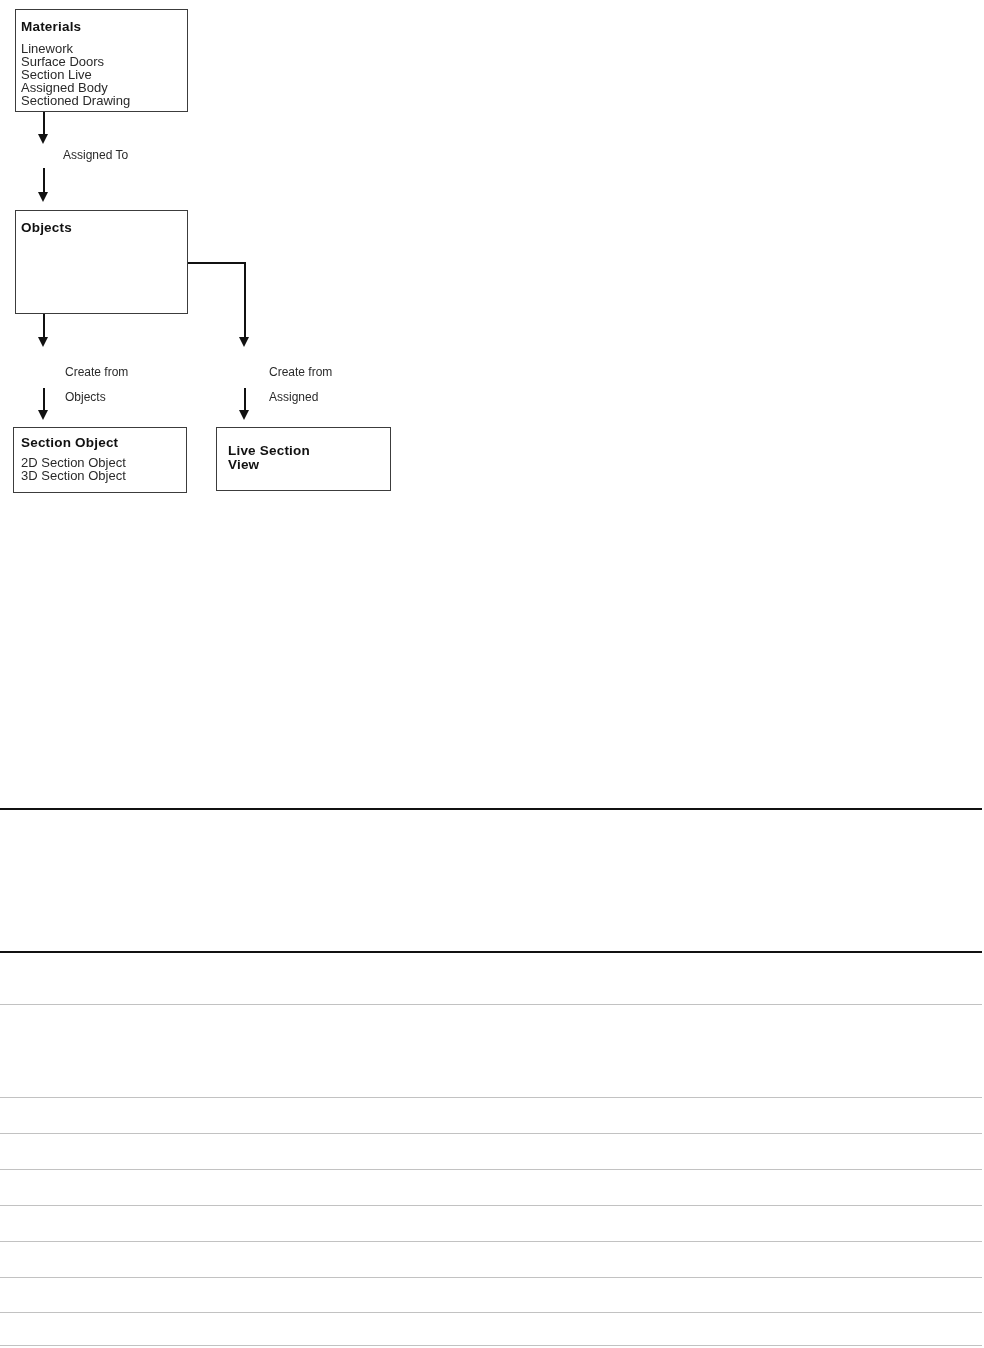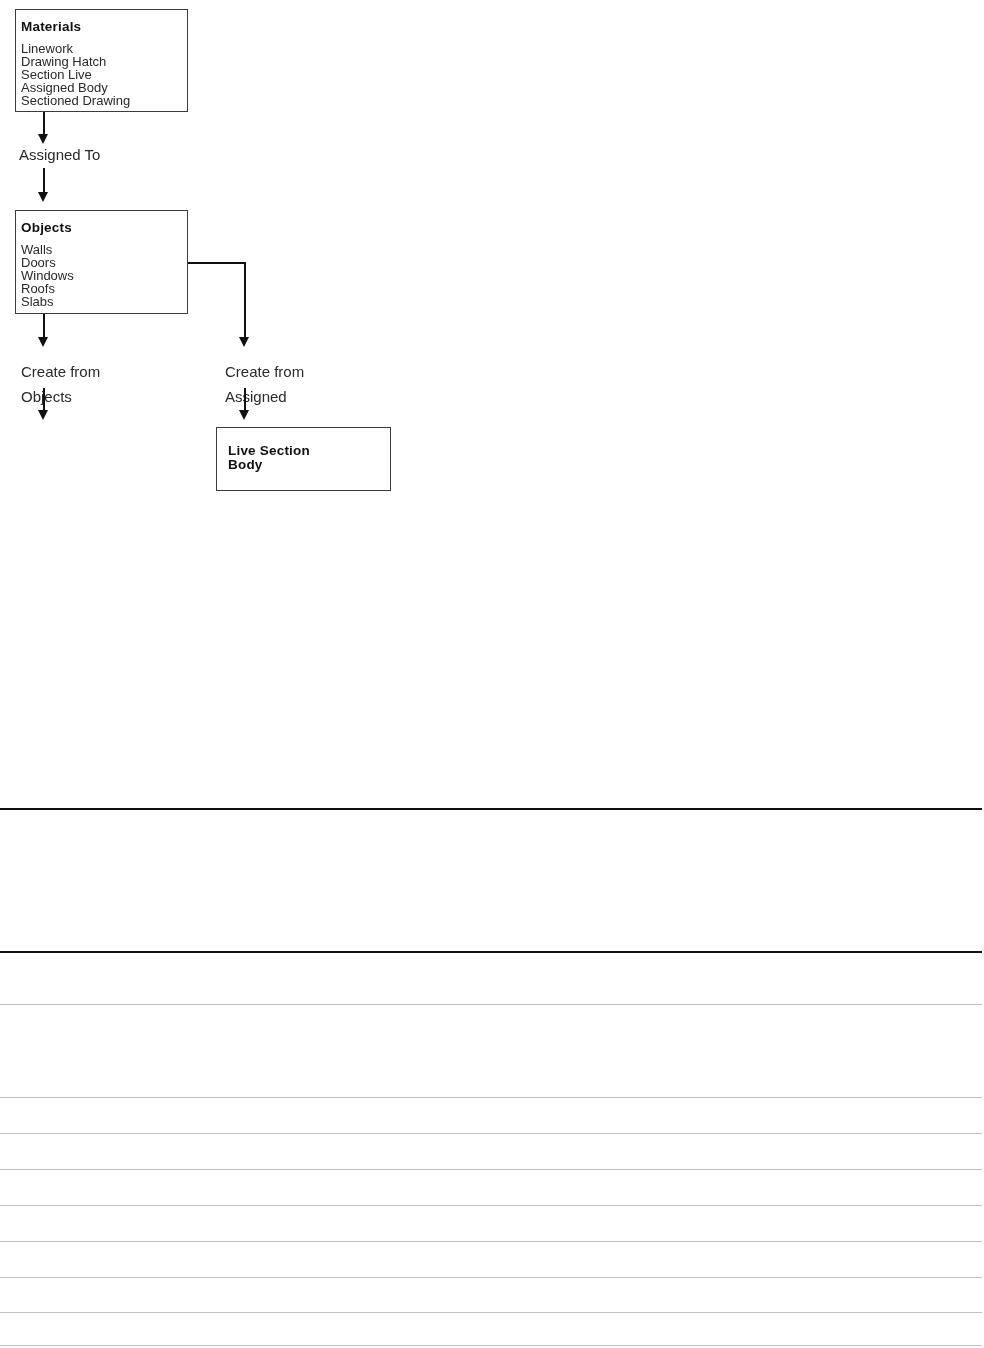--- a/index.html
+++ b/index.html
@@ -54,24 +54,25 @@
     position: absolute;
     width: 0;
     height: 0;
     border-left: 5.5px solid transparent;
     border-right: 5.5px solid transparent;
     border-top: 10px solid #111;
   }
 
   .flow-label {
     position: absolute;
-    font-size: 15px;
+    font-size: 12px;
     line-height: 12.5px;
     color: #2a2a2a;
     white-space: pre-line;
+    margin-left: 44px;
   }
 
   
   .rule-thick {
     position: absolute;
     left: 0;
     width: 982px;
     height: 2px;
     background: #111111;
   }
@@ -85,44 +86,37 @@
 </style>
 </head>
 <body>
 
 <div class="abs" style="left:0; top:0; width:904px; height:500px;">
 
   <div class="fbox" style="left:15px; top:9px; width:173px; height:103px;">
     <div class="fbox-title">Materials</div>
     <div class="fbox-list">
       <div>Linework</div>
-      <div>Drawing Hatch</div>
+      <div>Surface Doors</div>
       <div>Section Live</div>
       <div>Assigned Body</div>
       <div>Sectioned Drawing</div>
     </div>
   </div>
 
   <div class="vstem" style="left:43px; top:112px; height:22px;"></div>
   <div class="ahead" style="left:38px; top:134px;"></div>
 
   <div class="flow-label" style="left:19px; top:149px;">Assigned To</div>
 
   <div class="vstem" style="left:43px; top:168px; height:24px;"></div>
   <div class="ahead" style="left:38px; top:192px;"></div>
 
   <div class="fbox" style="left:15px; top:210px; width:173px; height:104px;">
     <div class="fbox-title">Objects</div>
-    <div class="fbox-list">
-      <div>Walls</div>
-      <div>Doors</div>
-      <div>Windows</div>
-      <div>Roofs</div>
-      <div>Slabs</div>
-    </div>
   </div>
 
   <div class="vstem" style="left:43px; top:314px; height:23px;"></div>
   <div class="ahead" style="left:38px; top:337px;"></div>
 
   <div class="hstem" style="left:188px; top:262px; width:57px;"></div>
   <div class="vstem" style="left:244px; top:262px; height:75px;"></div>
   <div class="ahead" style="left:239px; top:337px;"></div>
 
   <div class="flow-label" style="left:21px; top:353px;">
@@ -134,25 +128,32 @@
     <div>Create from</div>
     <div>Assigned</div>
   </div>
 
   <div class="vstem" style="left:43px; top:388px; height:22px;"></div>
   <div class="ahead" style="left:38px; top:410px;"></div>
 
   <div class="vstem" style="left:244px; top:388px; height:22px;"></div>
   <div class="ahead" style="left:239px; top:410px;"></div>
 
+  <div class="fbox" style="left:13px; top:427px; width:174px; height:66px;">
+    <div class="fbox-title" style="margin-left:7px; margin-top:7px;">Section Object</div>
+    <div class="fbox-list" style="margin-left:7px; margin-top:6px;">
+      <div>2D Section Object</div>
+      <div>3D Section Object</div>
+    </div>
+  </div>
 
   <div class="fbox" style="left:216px; top:427px; width:175px; height:64px;">
     <div class="fbox-title" style="margin-left:11px; margin-top:16px; line-height:13.5px;">
       <div>Live Section</div>
-      <div>Body</div>
+      <div>View</div>
     </div>
   </div>
 
 </div>
 
 <div class="abs" style="left:0; top:800px; width:984px; height:548px;">
   <div class="rule-thick" style="top:8px;"></div>
   <div class="rule-thick" style="top:151px;"></div>
 
   <div class="rule-thin" style="top:204px;"></div>

